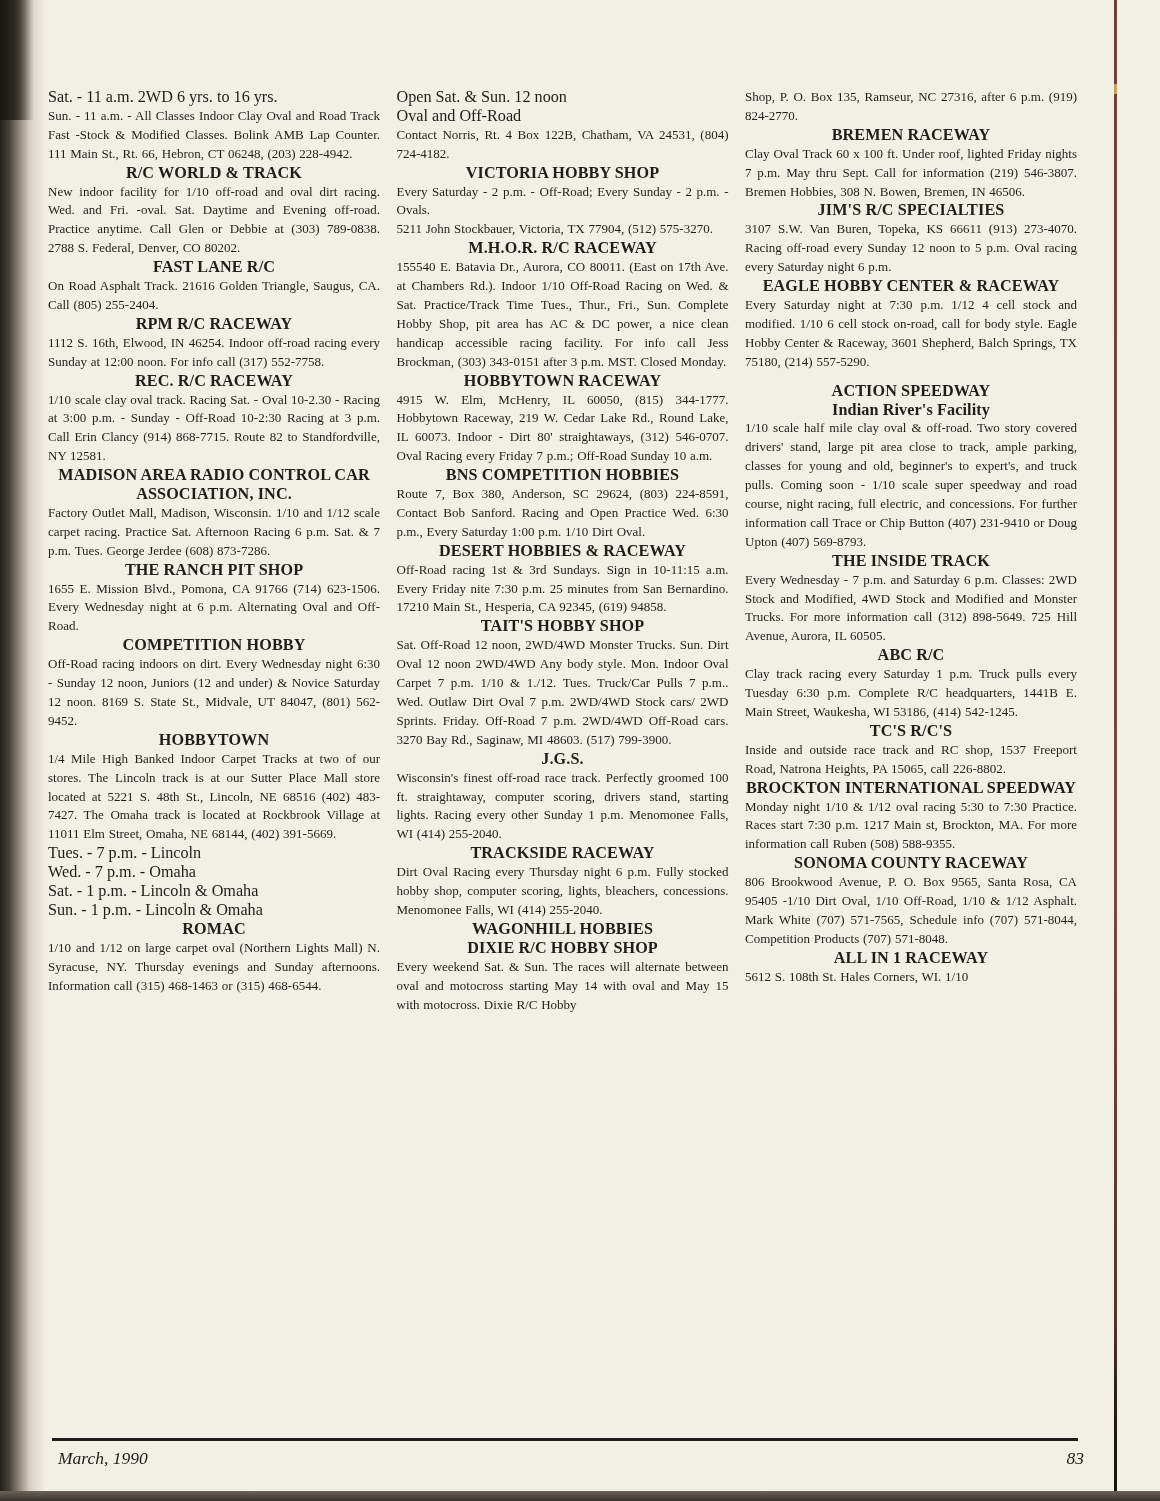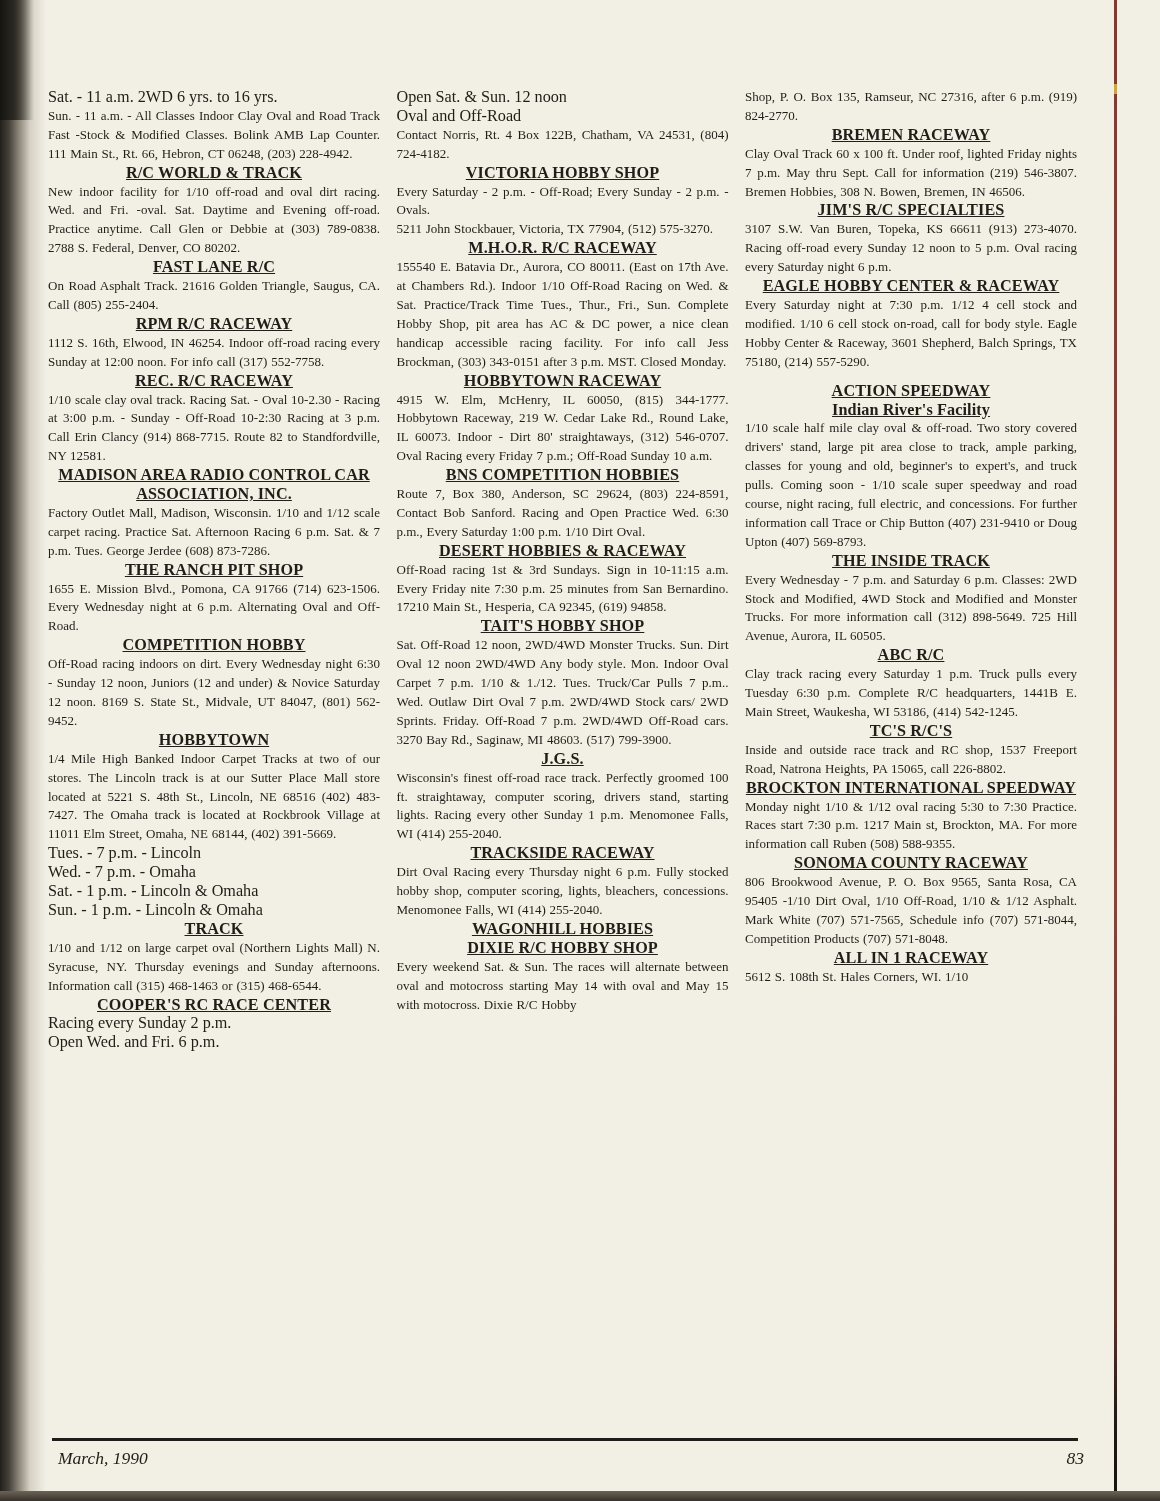--- a/index.html
+++ b/index.html
@@ -34,21 +34,20 @@
     position:absolute;left:48px;top:88px;width:1029px;height:1348px;
     display:flex;gap:16.5px;overflow:hidden;
   }
   .col{width:332px;height:100%;overflow:hidden;}
   .entry{margin:0;}
   .entry.spaced{margin-top:10px;}
   .h{
     font-weight:bold;text-align:center;
     font-size:16.2px;line-height:18.9px;
     letter-spacing:.1px;
-    text-decoration:underline;
   }
   .para{
     margin:0;text-align:justify;
     font-size:13px;line-height:18.9px;
     word-spacing:.5px;
   }
   .ln{
     font-size:16.2px;line-height:18.9px;text-align:left;
   }
   .footer-rule{
@@ -105,27 +104,22 @@
       </div>
       <div class="entry">
         <div class="h">HOBBYTOWN</div>
         <p class="para">1/4 Mile High Banked Indoor Carpet Tracks at two of our stores. The Lincoln track is at our Sutter Place Mall store located at 5221 S. 48th St., Lincoln, NE 68516 (402) 483-7427. The Omaha track is located at Rockbrook Village at 11011 Elm Street, Omaha, NE 68144, (402) 391-5669.</p>
         <div class="ln">Tues. - 7 p.m. - Lincoln</div>
         <div class="ln">Wed. - 7 p.m. - Omaha</div>
         <div class="ln">Sat. - 1 p.m. - Lincoln &amp; Omaha</div>
         <div class="ln">Sun. - 1 p.m. - Lincoln &amp; Omaha</div>
       </div>
       <div class="entry">
-        <div class="h">TRACK</div>
+        <div class="h">ROMAC</div>
         <p class="para">1/10 and 1/12 on large carpet oval (Northern Lights Mall) N. Syracuse, NY. Thursday evenings and Sunday afternoons. Information call (315) 468-1463 or (315) 468-6544.</p>
-      </div>
-      <div class="entry">
-        <div class="h">COOPER'S RC RACE CENTER</div>
-        <div class="ln">Racing every Sunday 2 p.m.</div>
-        <div class="ln">Open Wed. and Fri. 6 p.m.</div>
       </div>
     </div>
   <div class="col">
       <div class="entry">
         <div class="ln">Open Sat. &amp; Sun. 12 noon</div>
         <div class="ln">Oval and Off-Road</div>
         <p class="para">Contact Norris, Rt. 4 Box 122B, Chatham, VA 24531, (804) 724-4182.</p>
       </div>
       <div class="entry">
         <div class="h">VICTORIA HOBBY SHOP</div>

